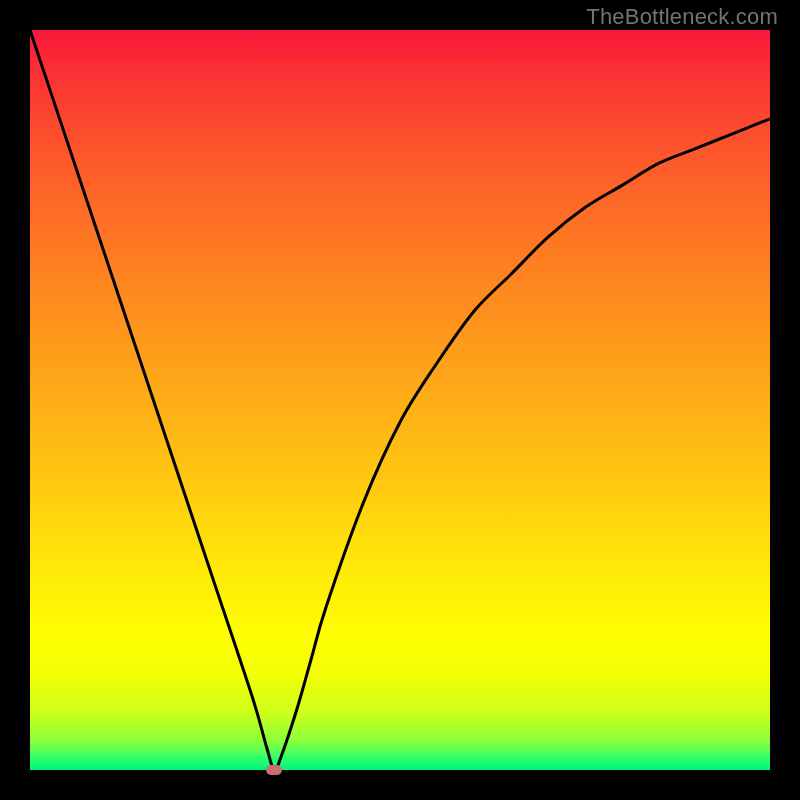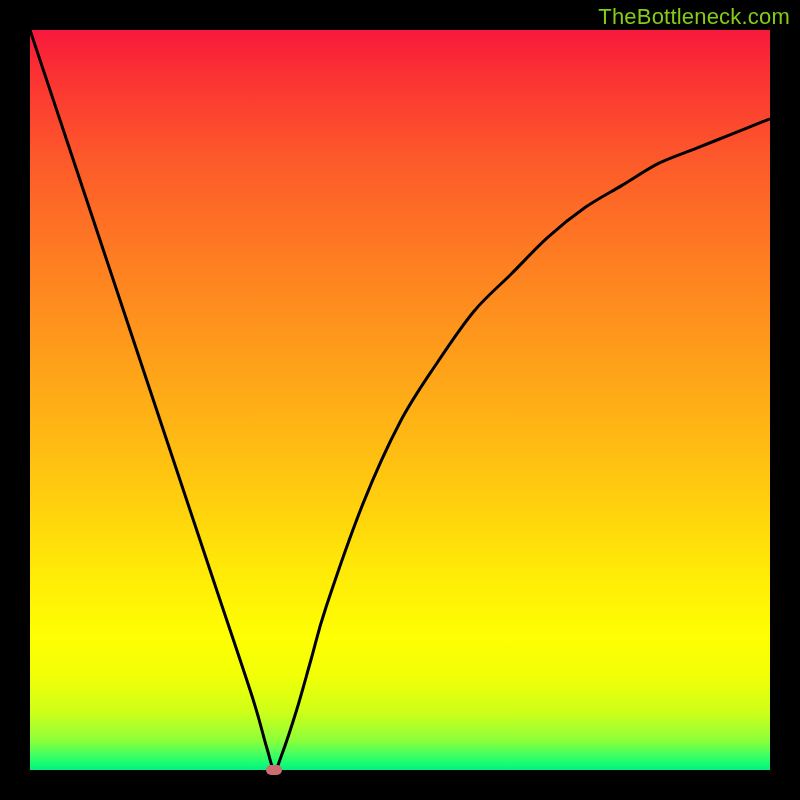--- a/index.html
+++ b/index.html
@@ -39,22 +39,22 @@
       #f3ff06 87%,
       #d0ff17 92%,
       #8dff3a 96%,
       #2cff6c 98.5%,
       #00f37f 100%
     );
   }
   .watermark {
     position: absolute;
     top: 4px;
-    right: 10px;
-    color: #84cc16;
+    right: 22px;
+    color: #737373;
     font-size: 22px;
     letter-spacing: 0.2px;
     font-weight: 400;
   }
   .curve-svg {
     position: absolute;
     top: 0;
     left: 0;
   }
   .marker {

